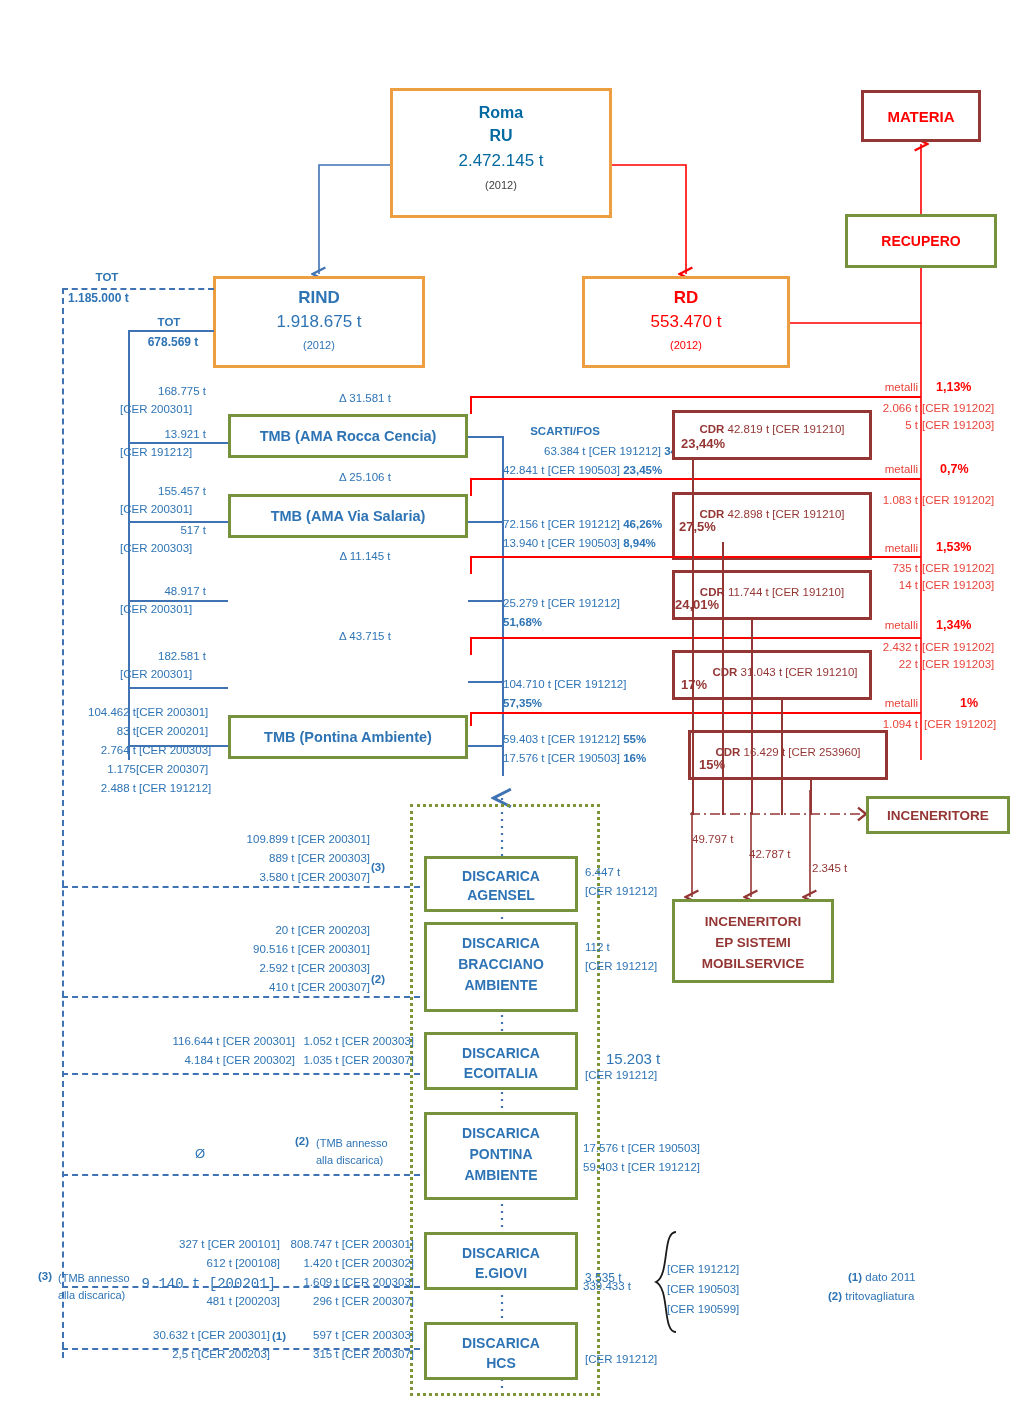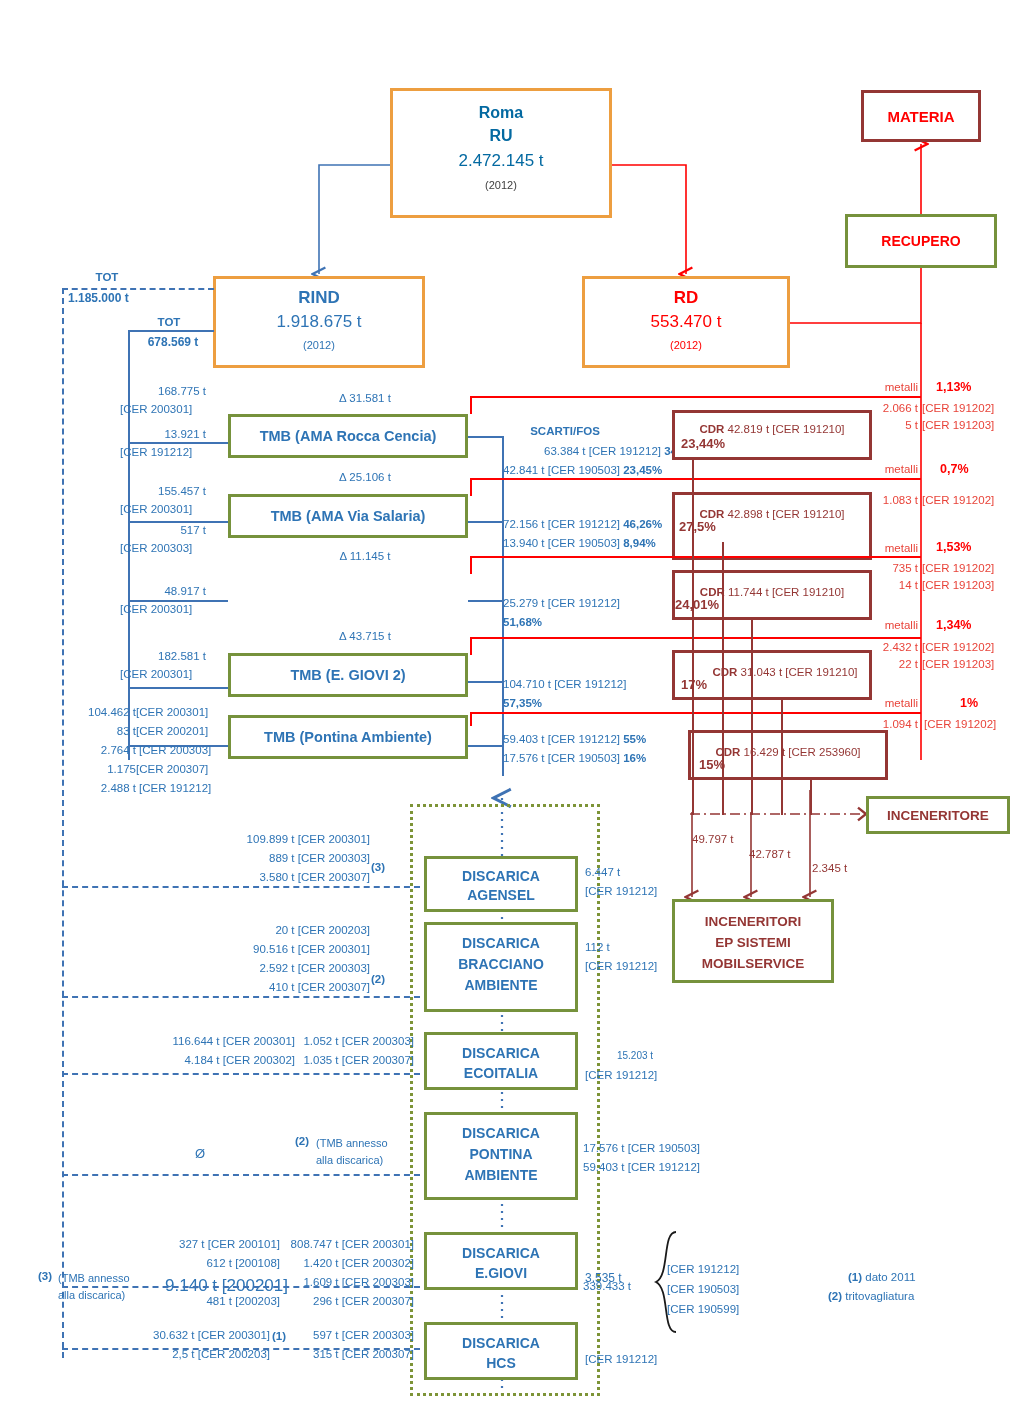--- a/index.html
+++ b/index.html
@@ -197,23 +197,20 @@
   <div class="txt rt t-lred" style="left:862px;top:542px;width:56px;font-size:11.5px;">metalli</div>
   <div class="txt lt bold t-red" style="left:936px;top:540px;width:70px;font-size:12.5px;">1,53%</div>
   <div class="txt rt t-lred" style="left:852px;top:562px;width:66px;font-size:11.5px;">735 t</div>
   <div class="txt lt t-lred" style="left:922px;top:562px;width:90px;font-size:11.5px;">[CER 191202]</div>
   <div class="txt rt t-lred" style="left:852px;top:579px;width:66px;font-size:11.5px;">14 t</div>
   <div class="txt lt t-lred" style="left:922px;top:579px;width:90px;font-size:11.5px;">[CER 191203]</div>
   <div class="ln h-red" style="left:470px;top:556px;width:451px;"></div>
   <div class="ln v-red" style="left:470px;top:556px;height:18px;"></div>
 
   <div class="txt ctr t-blue" style="left:250px;top:630px;width:230px;font-size:11.5px;">Δ 43.715 t</div>
-  <div class="abs box-green" style="left:228px;top:653px;width:240px;height:44px;">
-    <div class="txt ctr bold t-blue" style="left:0;top:11px;width:100%;font-size:14.5px;">TMB (E. GIOVI 2)</div>
-  </div>
   <div class="txt rt t-blue" style="left:118px;top:650px;width:88px;font-size:11.5px;">182.581 t</div>
   <div class="txt lt t-blue" style="left:120px;top:668px;width:96px;font-size:11.5px;">[CER 200301]</div>
   <div class="ln h-blue" style="left:128px;top:687px;width:100px;"></div>
   <div class="txt lt t-blue" style="left:503px;top:678px;width:185px;font-size:11.5px;">104.710 t [CER 191212]</div>
   <div class="txt lt bold t-blue" style="left:503px;top:697px;width:185px;font-size:11.5px;">57,35%</div>
   <div class="ln h-blue" style="left:468px;top:681px;width:36px;"></div>
   <div class="abs box-darkred" style="left:672px;top:650px;width:200px;height:50px;">
     <div class="txt ctr t-dred" style="left:13px;top:13px;width:100%;font-size:11.5px;"><span class="bold">CDR</span> <span>31.043 t [CER 191210]</span></div>
     <div class="txt lt bold t-dred" style="left:6px;top:25px;width:80px;font-size:13px;">17%</div>
   </div>
@@ -295,21 +292,21 @@
 
   <div class="abs box-green" style="left:424px;top:1032px;width:154px;height:58px;">
     <div class="txt ctr bold t-blue" style="left:0;top:10px;width:100%;font-size:14px;">DISCARICA</div>
     <div class="txt ctr bold t-blue" style="left:0;top:30px;width:100%;font-size:14px;">ECOITALIA</div>
   </div>
   <div class="txt rt t-blue" style="left:80px;top:1035px;width:215px;font-size:11.5px;">116.644 t [CER 200301]</div>
   <div class="txt rt t-blue" style="left:80px;top:1054px;width:215px;font-size:11.5px;">4.184 t [CER 200302]</div>
   <div class="txt rt t-blue" style="left:230px;top:1035px;width:184px;font-size:11.5px;">1.052 t [CER 200303]</div>
   <div class="txt rt t-blue" style="left:230px;top:1054px;width:184px;font-size:11.5px;">1.035 t [CER 200307]</div>
   <div class="ln dashdot-h" style="left:62px;top:1073px;width:358px;"></div>
-  <div class="txt lt t-blue" style="left:585px;top:1050px;width:100px;font-size:10px;text-align:center;">15.203 t</div>
+  <div class="txt lt t-blue" style="left:606px;top:1050px;width:100px;font-size:15px;">15.203 t</div>
   <div class="txt lt t-blue" style="left:585px;top:1069px;width:100px;font-size:11.5px;">[CER 191212]</div>
 
   <div class="abs box-green" style="left:424px;top:1112px;width:154px;height:88px;">
     <div class="txt ctr bold t-blue" style="left:0;top:10px;width:100%;font-size:14px;">DISCARICA</div>
     <div class="txt ctr bold t-blue" style="left:0;top:31px;width:100%;font-size:14px;">PONTINA</div>
     <div class="txt ctr bold t-blue" style="left:0;top:52px;width:100%;font-size:14px;">AMBIENTE</div>
   </div>
   <div class="txt ctr t-blue" style="left:150px;top:1147px;width:100px;font-size:13px;">Ø</div>
   <div class="txt lt bold t-blue" style="left:295px;top:1135px;width:40px;font-size:11.5px;">(2)</div>
   <div class="txt lt t-blue" style="left:316px;top:1135px;width:140px;font-size:11px;line-height:1.55;">(TMB annesso
@@ -317,21 +314,21 @@
   <div class="ln dashdot-h" style="left:62px;top:1174px;width:358px;"></div>
   <div class="txt lt t-blue" style="left:583px;top:1142px;width:150px;font-size:11.5px;">17.576 t [CER 190503]</div>
   <div class="txt lt t-blue" style="left:583px;top:1161px;width:150px;font-size:11.5px;">59.403 t [CER 191212]</div>
 
   <div class="abs box-green" style="left:424px;top:1232px;width:154px;height:58px;">
     <div class="txt ctr bold t-blue" style="left:0;top:10px;width:100%;font-size:14px;">DISCARICA</div>
     <div class="txt ctr bold t-blue" style="left:0;top:30px;width:100%;font-size:14px;">E.GIOVI</div>
   </div>
   <div class="txt rt t-blue" style="left:80px;top:1238px;width:200px;font-size:11.5px;">327 t [CER 200101]</div>
   <div class="txt rt t-blue" style="left:80px;top:1257px;width:200px;font-size:11.5px;">612 t [200108]</div>
-  <div class="txt rt t-blue" style="left:88px;top:1276px;width:200px;font-size:17px;">9.140 t [200201]</div>
+  <div class="txt rt t-blue" style="left:76px;top:1276px;width:200px;font-size:14px;font-family:Liberation Mono, monospace;">9.140 t [200201]</div>
   <div class="txt rt t-blue" style="left:80px;top:1295px;width:200px;font-size:11.5px;">481 t [200203]</div>
   <div class="txt rt t-blue" style="left:230px;top:1238px;width:184px;font-size:11.5px;">808.747 t [CER 200301]</div>
   <div class="txt rt t-blue" style="left:230px;top:1257px;width:184px;font-size:11.5px;">1.420 t [CER 200302]</div>
   <div class="txt rt t-blue" style="left:230px;top:1276px;width:184px;font-size:11.5px;">1.609 t [CER 200303]</div>
   <div class="txt rt t-blue" style="left:230px;top:1295px;width:184px;font-size:11.5px;">296 t [CER 200307]</div>
   <div class="txt lt bold t-blue" style="left:38px;top:1270px;width:30px;font-size:11.5px;">(3)</div>
   <div class="txt lt t-blue" style="left:58px;top:1270px;width:120px;font-size:11px;line-height:1.55;">(TMB annesso
 alla discarica)</div>
   <div class="ln dashdot-h" style="left:62px;top:1286px;width:358px;"></div>
   <div class="txt lt t-blue" style="left:583px;top:1280px;width:90px;font-size:11.5px;">339.433 t</div>

